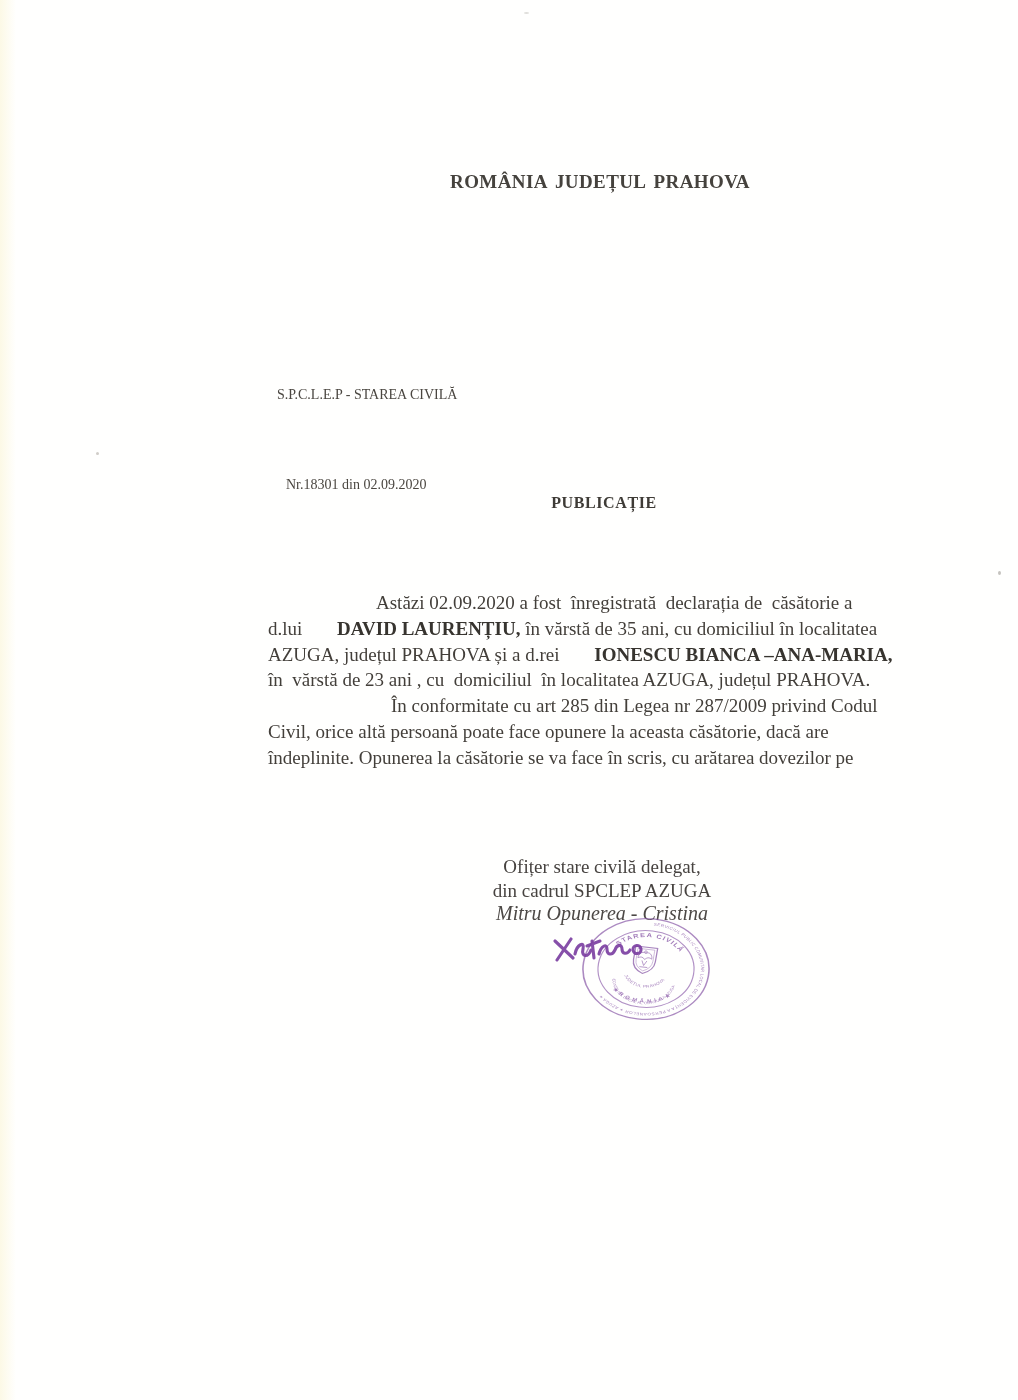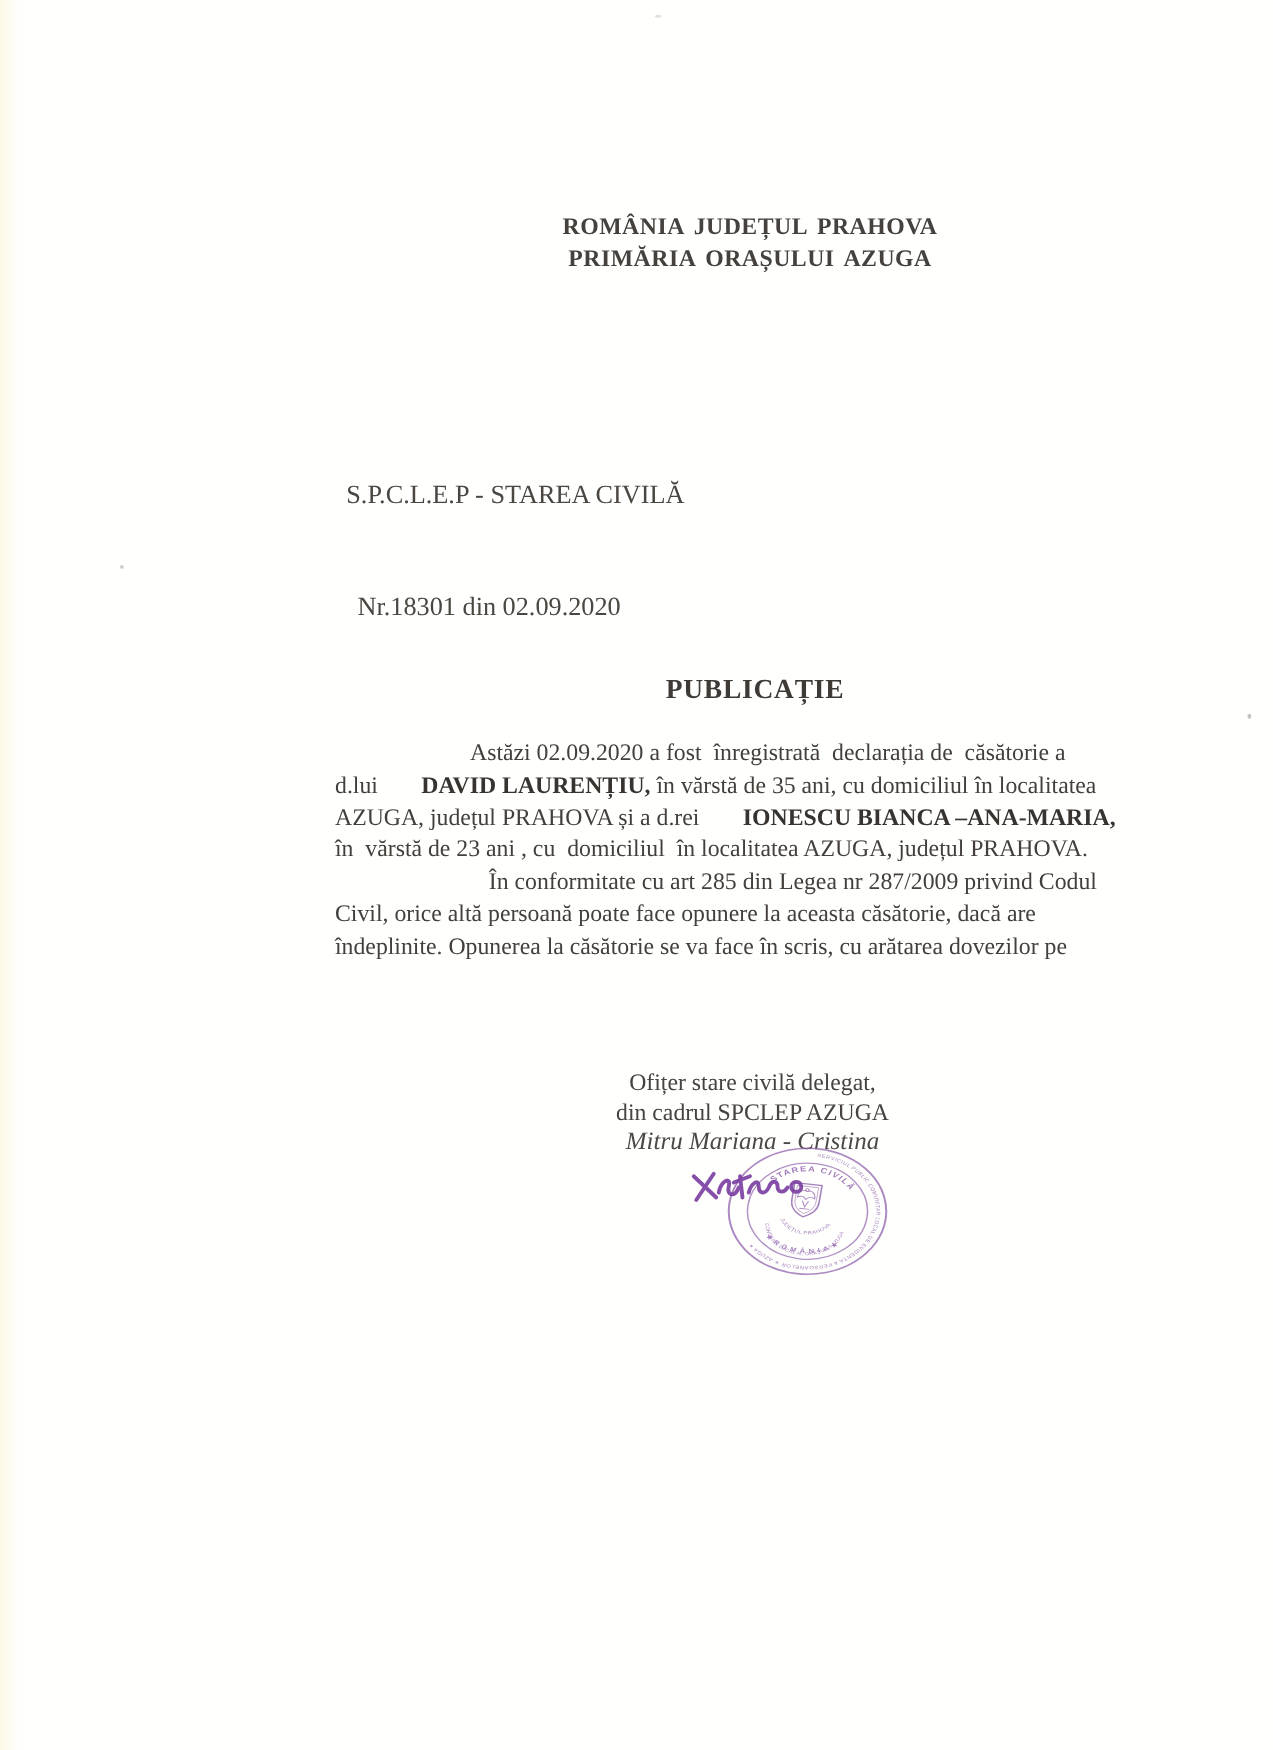--- a/index.html
+++ b/index.html
@@ -17,26 +17,26 @@
     pointer-events:none;
   }
   .center-line{position:absolute;transform:translateX(-50%);white-space:nowrap;text-align:center;}
   .doc-header{
     left:600px;top:169px;
     font-weight:bold;font-size:19px;line-height:26px;
     letter-spacing:.4px;word-spacing:3px;color:#45423d;
   }
   .ref-block{
     position:absolute;left:277px;top:320px;
-    font-size:21px;line-height:30px;color:#4a4640;white-space:pre;
+    font-size:14px;line-height:30px;color:#4a4640;white-space:pre;
   }
   .ref-number{padding-left:9px;}
   .doc-title{
     left:604px;top:494px;
-    font-weight:bold;font-size:22px;letter-spacing:.6px;color:#3e3b36;margin-top:44px;
+    font-weight:bold;font-size:16px;letter-spacing:.6px;color:#3e3b36;
   }
   .body-block{
     position:absolute;left:268px;top:590px;
     font-size:19px;line-height:25.8px;color:#433f3a;
   }
   .body-line{white-space:pre;}
   .body-line .b{font-weight:bold;color:#37342f;margin-left:30px;}
   .indent-1{padding-left:108px;}
   .indent-2{padding-left:123px;}
   .indent-3{padding-left:6px;}
@@ -56,21 +56,20 @@
   .speck-2{left:998px;top:571px;width:3px;height:4px;background:rgba(110,105,98,.4);}
   .speck-3{left:524px;top:12px;width:5px;height:2px;background:rgba(150,145,138,.3);}
 </style>
 </head>
 <body>
 
 <div class="page">
 
   <div class="center-line doc-header">
     <div>ROMÂNIA JUDEȚUL PRAHOVA</div>
-    <div>PRIMĂRIA ORAȘULUI AZUGA</div>
   </div>
 
   <div class="ref-block">
     <div>S.P.C.L.E.P - STAREA CIVILĂ</div>
     <div class="ref-number">Nr.18301 din 02.09.2020</div>
   </div>
 
   <div class="center-line doc-title">PUBLICAȚIE</div>
 
   <div class="body-block">
@@ -79,21 +78,21 @@
     <div class="body-line"><span>AZUGA, județul PRAHOVA și a d.rei </span><span class="b">IONESCU BIANCA –ANA-MARIA,</span></div>
     <div class="body-line"><span>în  vărstă de 23 ani , cu  domiciliul  în localitatea AZUGA, județul PRAHOVA.</span></div>
     <div class="body-line indent-2"><span>În conformitate cu art 285 din Legea nr 287/2009 privind Codul</span></div>
     <div class="body-line"><span>Civil, orice altă persoană poate face opunere la aceasta căsătorie, dacă are</span></div>
     <div class="body-line"><span>îndeplinite. Opunerea la căsătorie se va face în scris, cu arătarea dovezilor pe</span></div>
   </div>
 
   <div class="sig-block">
     <div>Ofițer stare civilă delegat,</div>
     <div>din cadrul SPCLEP AZUGA</div>
-    <div class="sig-name">Mitru Mariana - Cristina</div>
+    <div class="sig-name">Mitru Opunerea - Cristina</div>
   </div>
 
   <svg class="stamp-svg" viewBox="-75 -75 150 150">
     <defs>
       <path id="arc-outer-ring" d="M 0,-55 A 55,55 0 1 1 -0.1,-55"></path>
       <path id="arc-top" d="M -40,0 A 40,40 0 0 1 40,0"></path>
       <path id="arc-bottom" d="M -42,0 A 42,42 0 0 0 42,0"></path>
       <path id="arc-council" d="M -31.4,6 A 32,32 0 1 0 31.4,6"></path>
       <path id="arc-county" d="M -23,-2 A 23.1,23.1 0 1 0 23,-2"></path>
     </defs>

